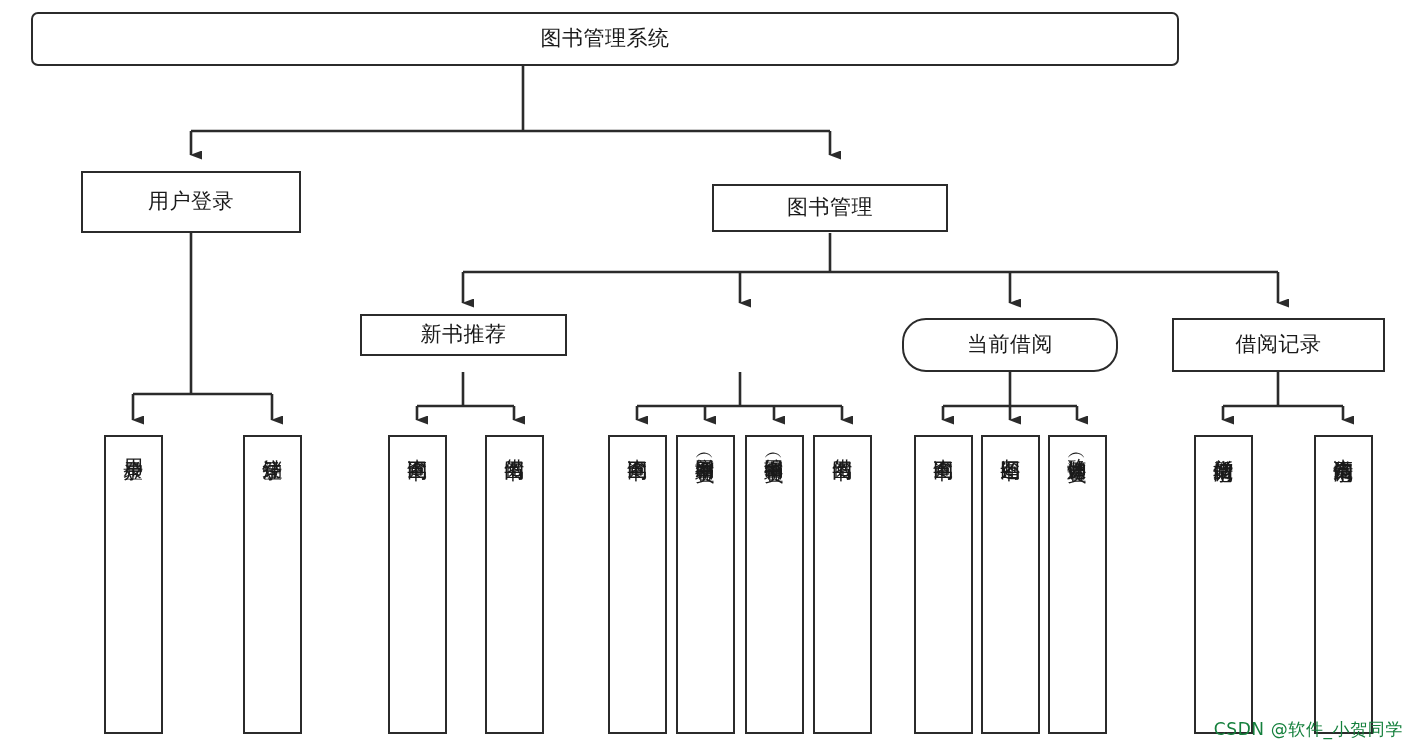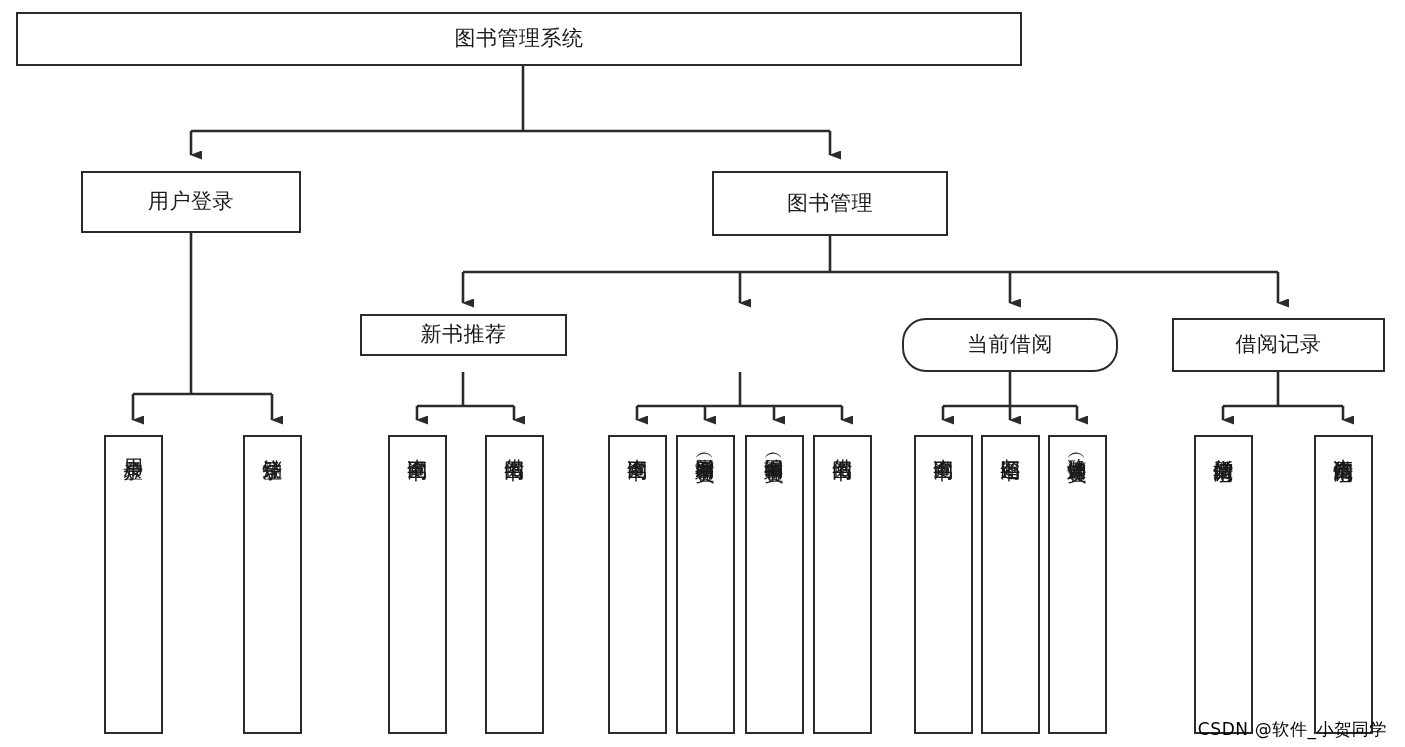--- a/index.html
+++ b/index.html
@@ -53,24 +53,24 @@
     letter-spacing: 1px;
     color: #1a1a1a;
     white-space: nowrap;
   }
   .vtext.tall {
     font-size: 19px;
     line-height: 1.3;
   }
   #watermark {
     position: absolute;
-    right: 18px;
+    right: 2px;
     bottom: 6px;
     font-size: 17px;
-    color: #000000;
+    color: #15803d;
     letter-spacing: 0.6px;
     white-space: nowrap;
     user-select: none;
   }
 </style>
 </head>
 <body>
 
 <div id="canvas">
 
@@ -120,28 +120,28 @@
       <path d="M1010,406 L1010,420" marker-end="url(#arrow)"></path>
       <path d="M1077,406 L1077,420" marker-end="url(#arrow)"></path>
 
       <path d="M1278,372 L1278,406"></path>
       <path d="M1223,406 L1343,406"></path>
       <path d="M1223,406 L1223,420" marker-end="url(#arrow)"></path>
       <path d="M1343,406 L1343,420" marker-end="url(#arrow)"></path>
     </g>
   </svg>
 
-  <div class="node h-label" style="left:16px; top:12px; width:1006px; height:54px;">
+  <div class="node h-label" style="left:31px; top:12px; width:1148px; height:54px;border-radius:7px;">
     <span>图书管理系统</span>
   </div>
 
   <div class="node h-label" style="left:81px; top:171px; width:220px; height:62px;">
     <span>用户登录</span>
   </div>
-  <div class="node h-label" style="left:712px; top:171px; width:236px; height:65px;font-family:Liberation Serif, serif;">
+  <div class="node h-label" style="left:712px; top:184px; width:236px; height:48px;font-family:Liberation Serif, serif;">
     <span>图书管理</span>
   </div>
 
   <div class="node h-label" style="left:360px; top:314px; width:207px; height:42px;">
     <span>新书推荐</span>
   </div>
   <div class="node h-label" style="left:902px; top:318px; width:216px; height:54px;border-radius:24px;">
     <span>当前借阅</span>
   </div>
   <div class="node h-label" style="left:1172px; top:318px; width:213px; height:54px;">

